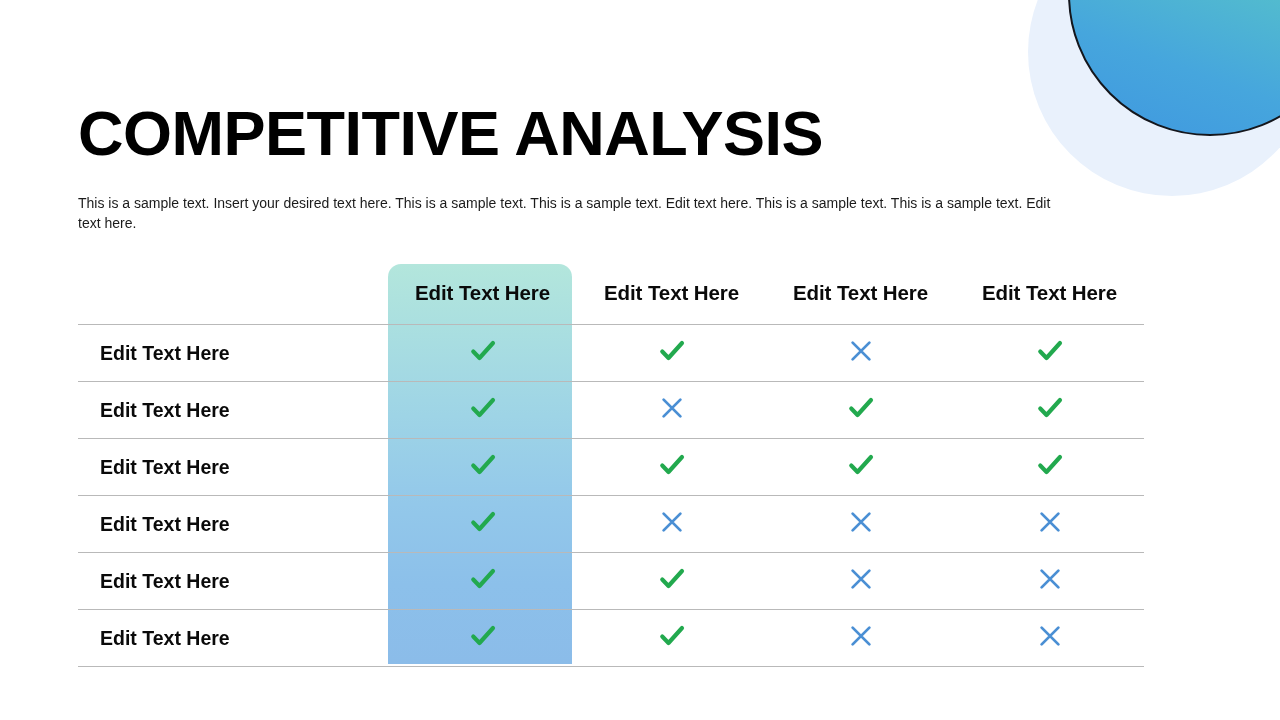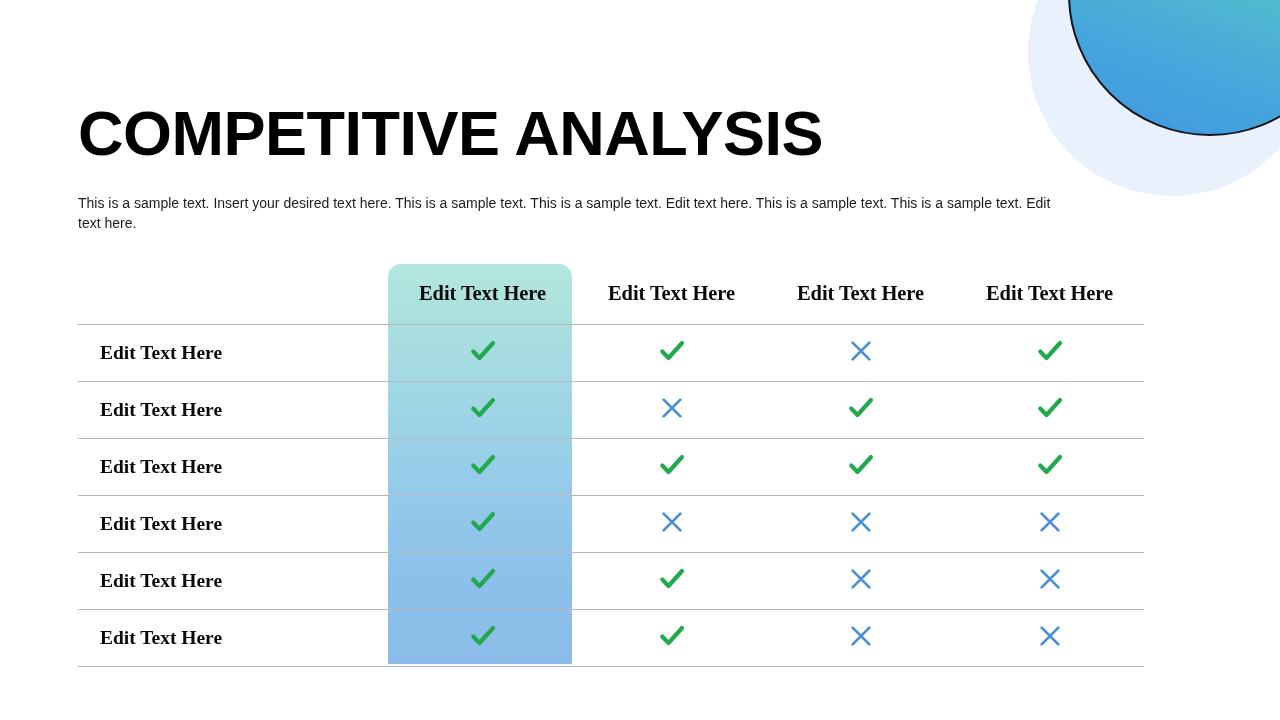--- a/index.html
+++ b/index.html
@@ -97,21 +97,20 @@
     position: relative;
     border-collapse: collapse;
     width: 1066px;
     table-layout: fixed;
   }
   table.matrix th, table.matrix td {
     padding: 0;
     margin: 0;
     text-align: center;
     vertical-align: middle;
-    font-family: Liberation Serif, serif;
   }
   col.c-label  { width: 310px; }
   col.c-data   { width: 189px; }
 
   thead th {
     height: 62px;
     font-size: 20.5px;
     font-weight: bold;
     color: #0a0a0a;
     letter-spacing: -0.1px;

